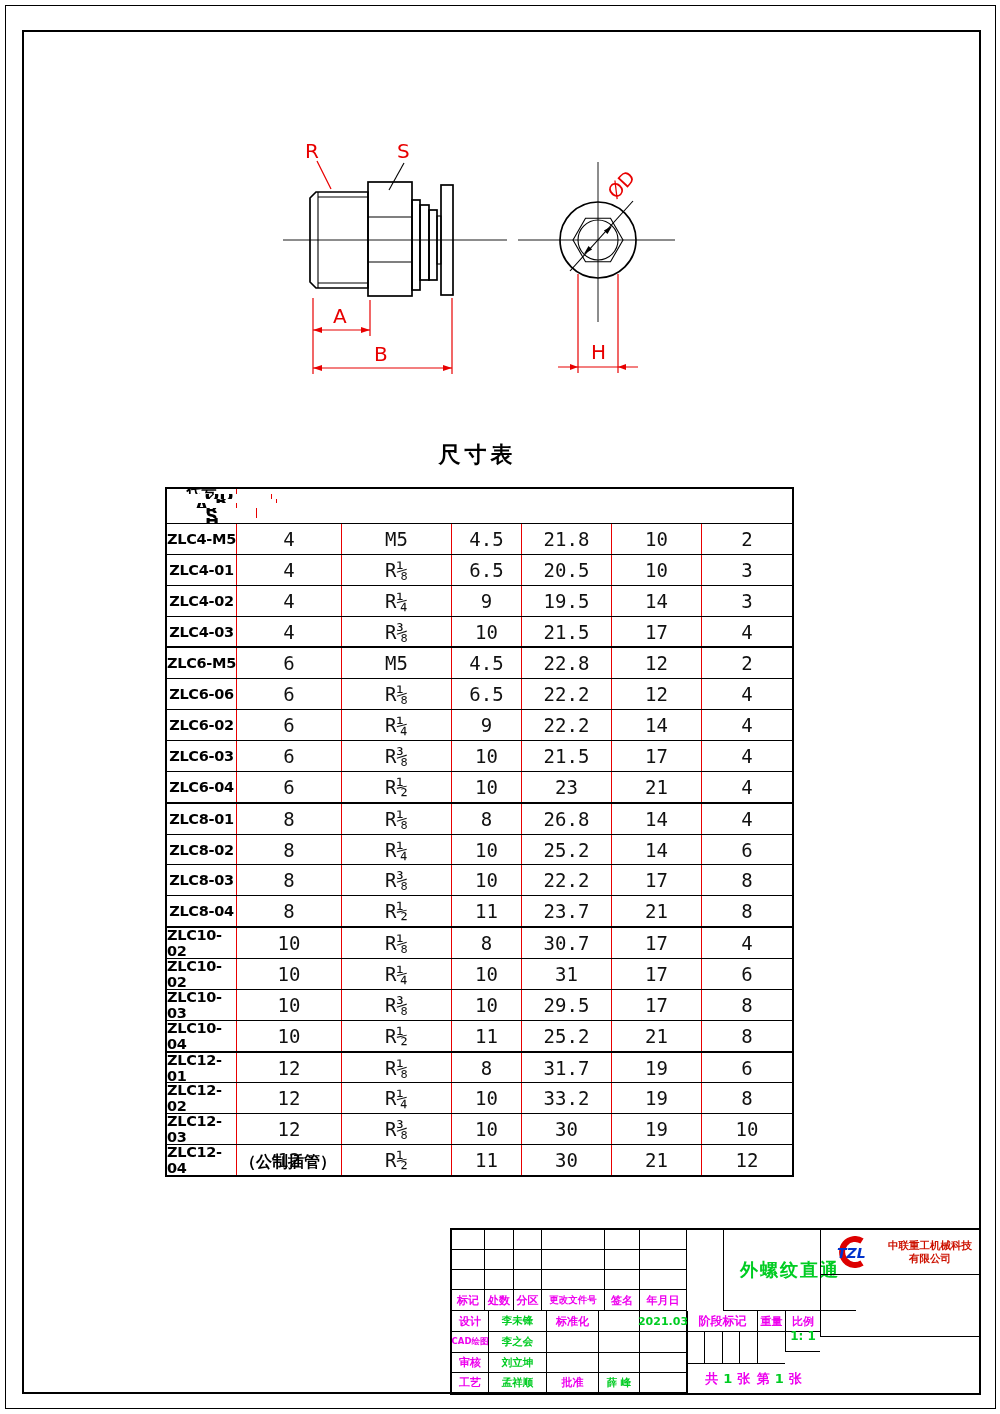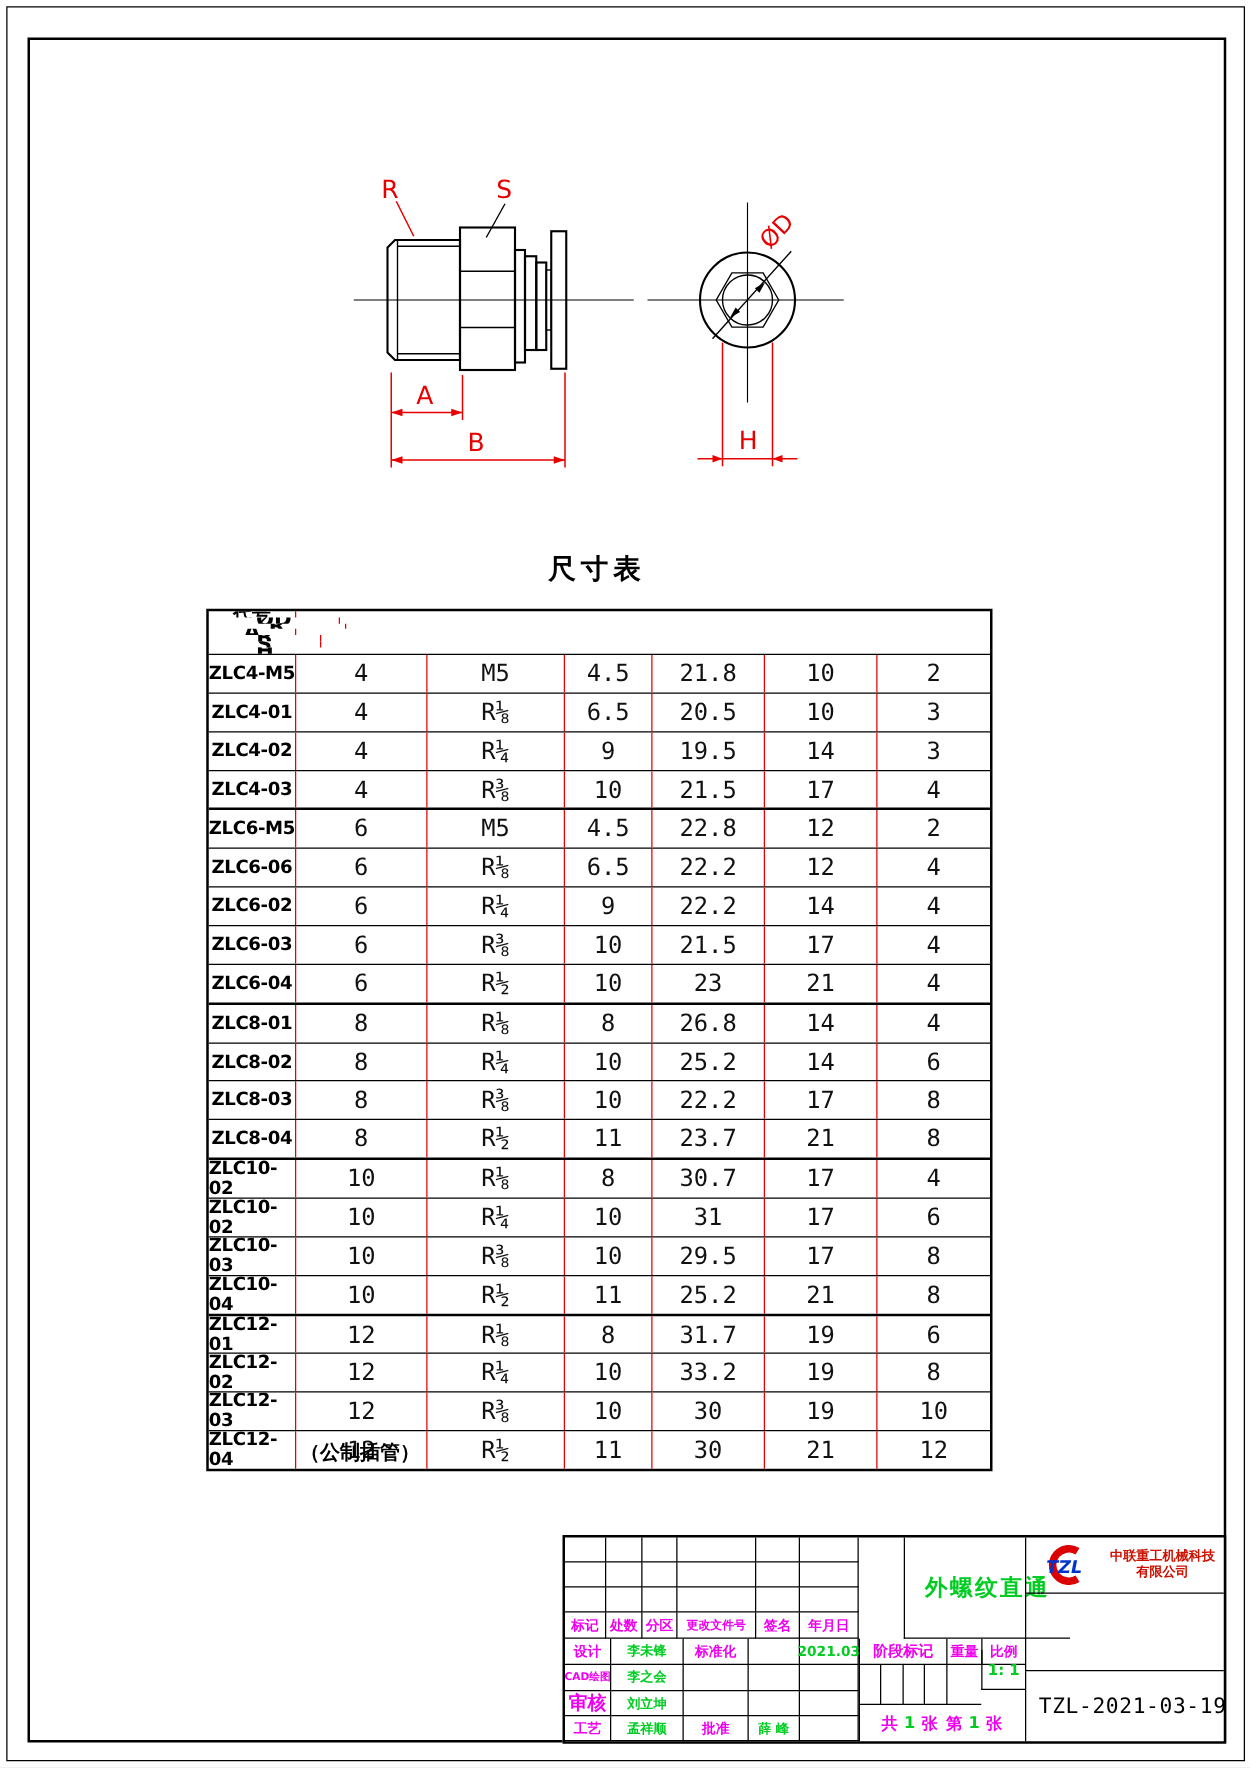--- a/index.html
+++ b/index.html
@@ -351,21 +351,21 @@
         <div class="tb-cell mag" style="left: 0px; top: 81px; width: 37px; height: 21px; font-size: 11px;">设计</div>
         <div class="tb-cell grn" style="left: 37px; top: 81px; width: 58px; height: 21px; font-size: 10.5px;">李未锋</div>
         <div class="tb-cell mag" style="left: 95px; top: 81px; width: 52px; height: 21px; font-size: 11px;">标准化</div>
         <div class="tb-cell grn" style="left: 147px; top: 81px; width: 41px; height: 21px; font-size: 10.5px;"></div>
         <div class="tb-cell grn" style="left: 188px; top: 81px; width: 47px; height: 21px; font-size: 11px;">2021.03</div>
         <div class="tb-cell mag" style="left: 0px; top: 102px; width: 37px; height: 21px; font-size: 8.5px;">CAD绘图</div>
         <div class="tb-cell grn" style="left: 37px; top: 102px; width: 58px; height: 21px; font-size: 10.5px;">李之会</div>
         <div class="tb-cell mag" style="left: 95px; top: 102px; width: 52px; height: 21px; font-size: 11px;"></div>
         <div class="tb-cell grn" style="left: 147px; top: 102px; width: 41px; height: 21px; font-size: 10.5px;"></div>
         <div class="tb-cell grn" style="left: 188px; top: 102px; width: 47px; height: 21px; font-size: 11px;"></div>
-        <div class="tb-cell mag" style="left: 0px; top: 123px; width: 37px; height: 20px; font-size: 15px;">审核</div>
+        <div class="tb-cell mag" style="left: 0px; top: 123px; width: 37px; height: 20px; font-size: 11px;">审核</div>
         <div class="tb-cell grn" style="left: 37px; top: 123px; width: 58px; height: 20px; font-size: 10.5px;">刘立坤</div>
         <div class="tb-cell mag" style="left: 95px; top: 123px; width: 52px; height: 20px; font-size: 11px;"></div>
         <div class="tb-cell grn" style="left: 147px; top: 123px; width: 41px; height: 20px; font-size: 10.5px;"></div>
         <div class="tb-cell grn" style="left: 188px; top: 123px; width: 47px; height: 20px; font-size: 11px;"></div>
         <div class="tb-cell mag" style="left: 0px; top: 143px; width: 37px; height: 20px; font-size: 11px;">工艺</div>
         <div class="tb-cell grn" style="left: 37px; top: 143px; width: 58px; height: 20px; font-size: 10.5px;">孟祥顺</div>
         <div class="tb-cell mag" style="left: 95px; top: 143px; width: 52px; height: 20px; font-size: 11px;">批准</div>
         <div class="tb-cell grn" style="left: 147px; top: 143px; width: 41px; height: 20px; font-size: 10.5px;">薛 峰</div>
         <div class="tb-cell grn" style="left: 188px; top: 143px; width: 47px; height: 20px; font-size: 11px;"></div>
       </div>
@@ -394,15 +394,14 @@
           <path d="M34 5 A13 13 0 1 0 34 27" fill="none" stroke="#dd0000" stroke-width="6"></path>
           <text x="9" y="22" font-size="14" font-weight="bold" font-style="italic" fill="#0033cc" font-family="DejaVu Sans, sans-serif">TZL</text>
         </svg>
         <div class="company">
           <div>中联重工机械科技</div>
           <div>有限公司</div>
         </div>
       </div>
     </div>
     <div class="tb-box" style="left:368px;top:45px;width:159px;height:62px;"></div>
-    <div class="tb-box dwg-no" style="left:368px;top:107px;width:159px;height:56px;border-bottom:none;">TZL-2021-03-19</div>
   </div>
 </div>
 
 </body></html>

